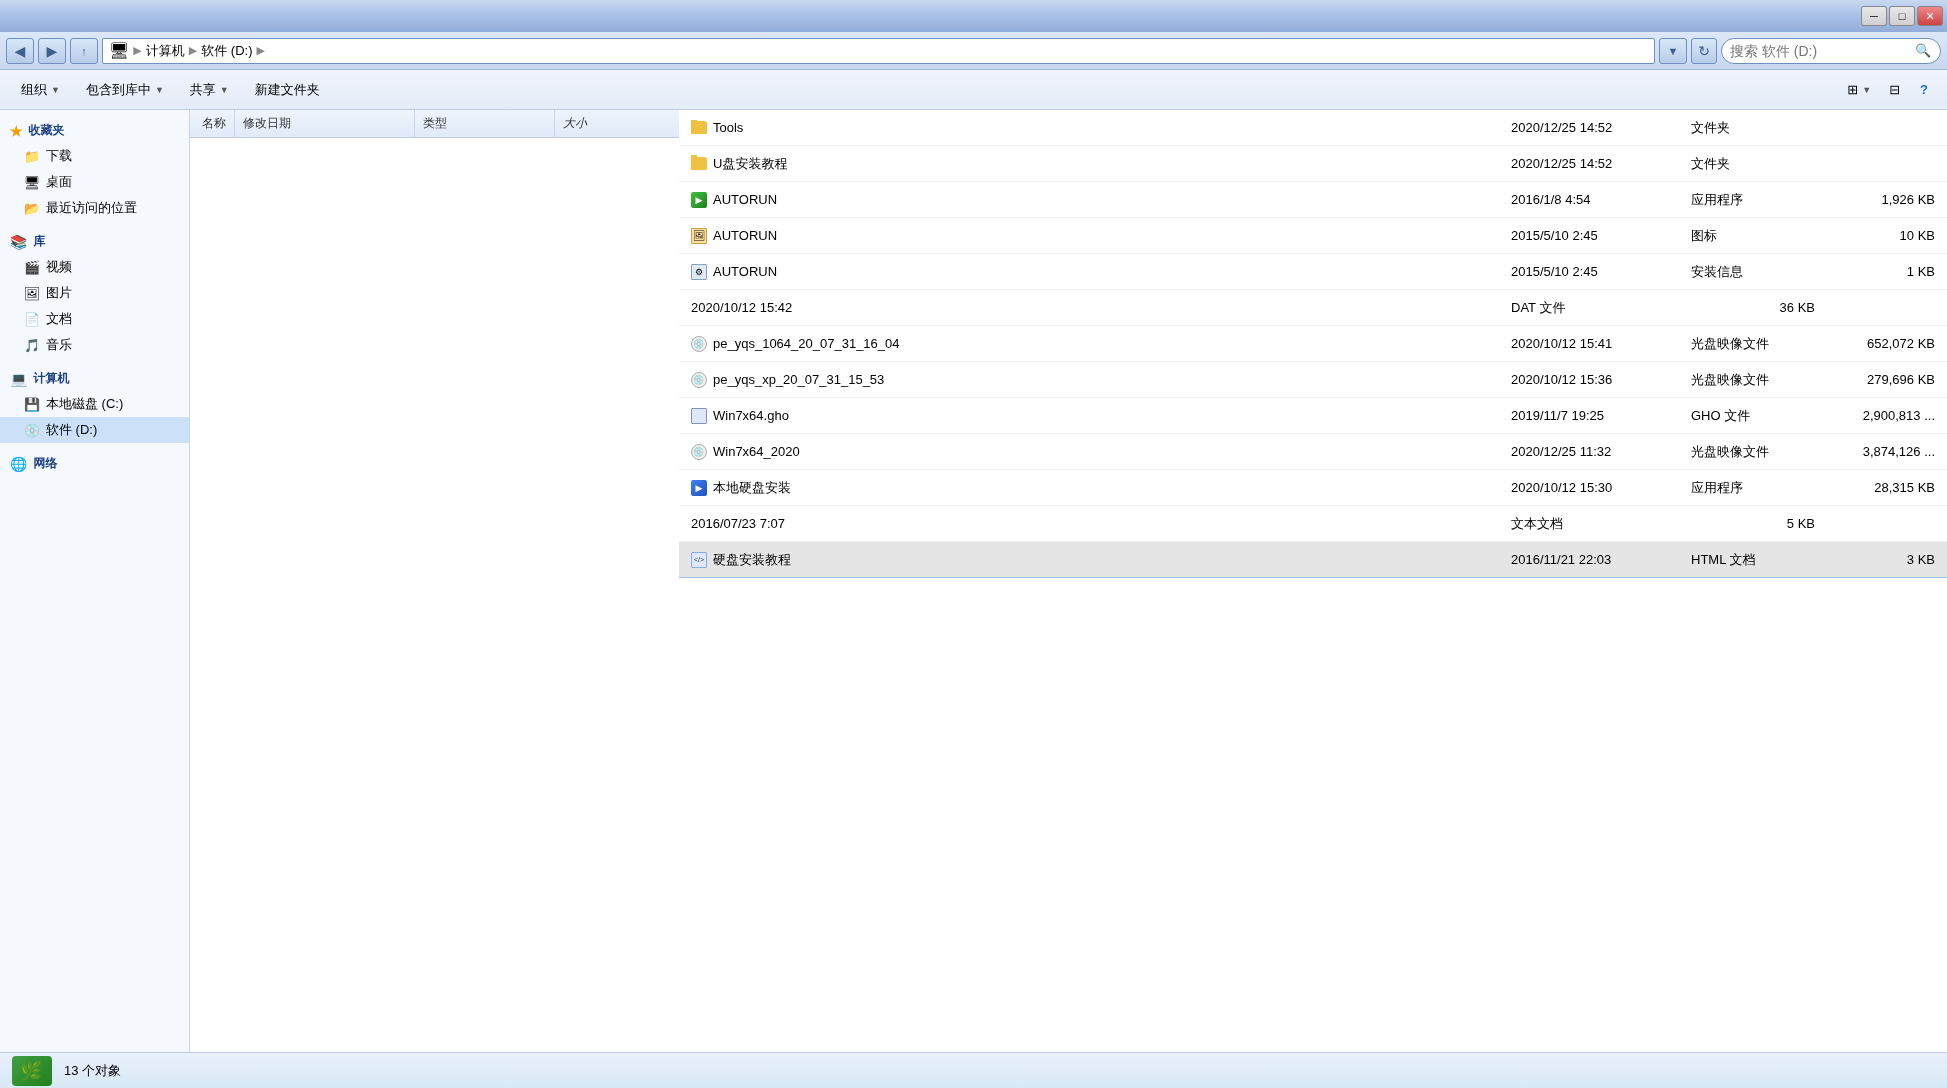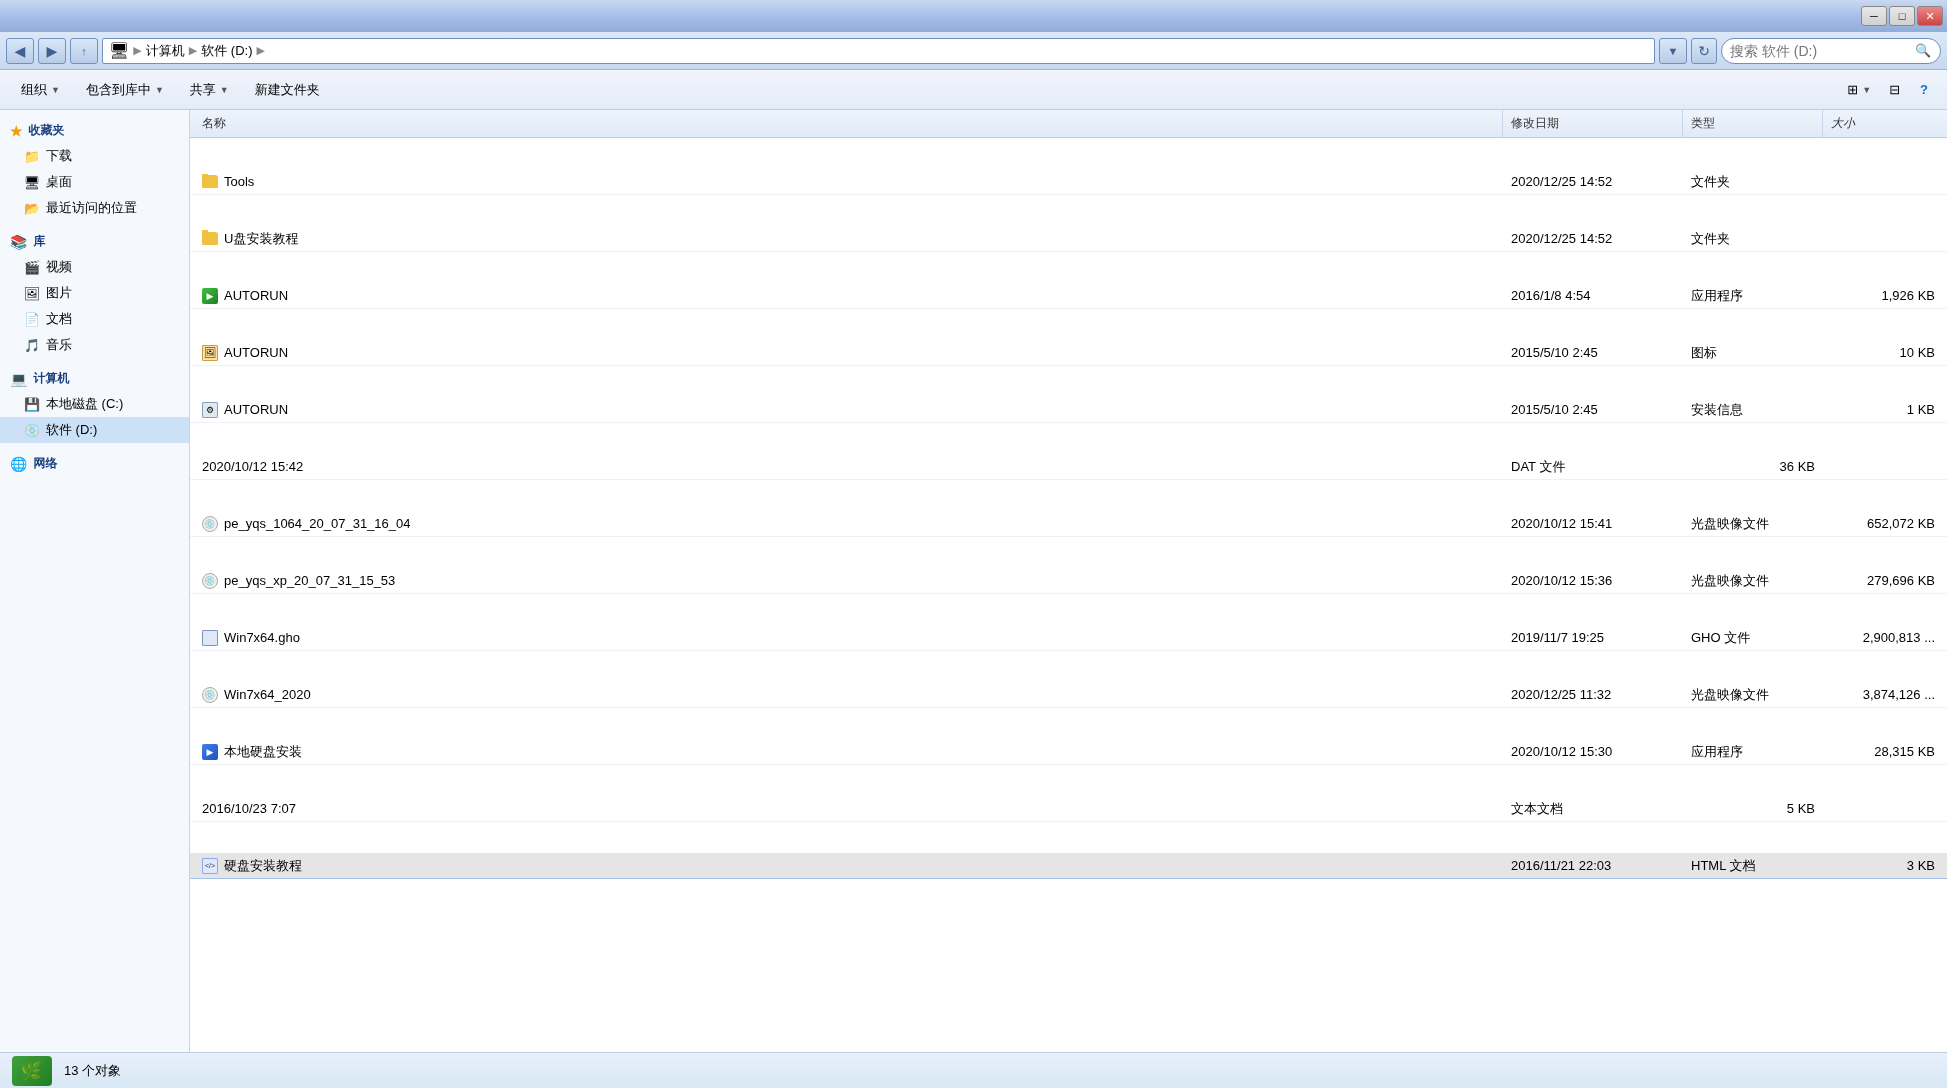--- a/index.html
+++ b/index.html
@@ -176,21 +176,21 @@
       display: inline-flex;
       align-items: center;
       justify-content: center;
       flex-shrink: 0;
     }
 
     
     .file-area {
       flex: 1;
       display: flex;
-      flex-direction: column;
+      flex-direction: row;
       overflow: hidden;
     }
     .column-header {
       display: grid;
       grid-template-columns: 1fr 180px 140px 120px;
       height: 28px;
       background: linear-gradient(to bottom, #eef4fc, #e0eaf8);
       border-bottom: 1px solid #c0cce0;
       align-items: center;
       padding: 0 4px;
@@ -209,26 +209,25 @@
     .col-hdr:last-child { border-right: none; font-style: italic; }
 
     .file-list {
       flex: 1;
       overflow-y: auto;
       background: #fff;
     }
     .file-row {
       display: grid;
       grid-template-columns: 1fr 180px 140px 120px;
-      height: 26px;
+      height: 36px;
       align-items: center;
       padding: 0 4px;
       border-bottom: 1px solid #eef2f8;
       cursor: pointer;
-      margin-top: 31px;
     }
     .file-row.selected {
       background: #e5e5e5;
       border-bottom: 1px solid #a0c0e8;
     }
     .file-cell {
       padding: 0 8px;
       font-size: 13px;
       overflow: hidden;
       text-overflow: ellipsis;
@@ -513,21 +512,21 @@
         <div class="file-row">
     <div class="file-cell">
       <span style="display:inline-flex;width:16px;height:16px;background:linear-gradient(135deg,#4080f0,#2050c0);border-radius:2px;align-items:center;justify-content:center;font-size:9px;color:#fff;flex-shrink:0;">▶</span>
       <span>本地硬盘安装</span>
     </div>
     <div class="file-cell">2020/10/12 15:30</div>
     <div class="file-cell">应用程序</div>
     <div class="file-cell right">28,315 KB</div>
   </div>
         <div class="file-row">
-    <div class="file-cell">2016/10/23 7:07</div>
+    <div class="file-cell">2016/07/23 7:07</div>
     <div class="file-cell">文本文档</div>
     <div class="file-cell right">5 KB</div>
   </div>
         <div class="file-row selected">
     <div class="file-cell">
       <span style="display:inline-flex;width:16px;height:16px;background:#e0e8ff;border:1px solid #88aaee;border-radius:1px;align-items:center;justify-content:center;font-size:7px;color:#334;flex-shrink:0;">&lt;/&gt;</span>
       <span>硬盘安装教程</span>
     </div>
     <div class="file-cell">2016/11/21 22:03</div>
     <div class="file-cell">HTML 文档</div>

